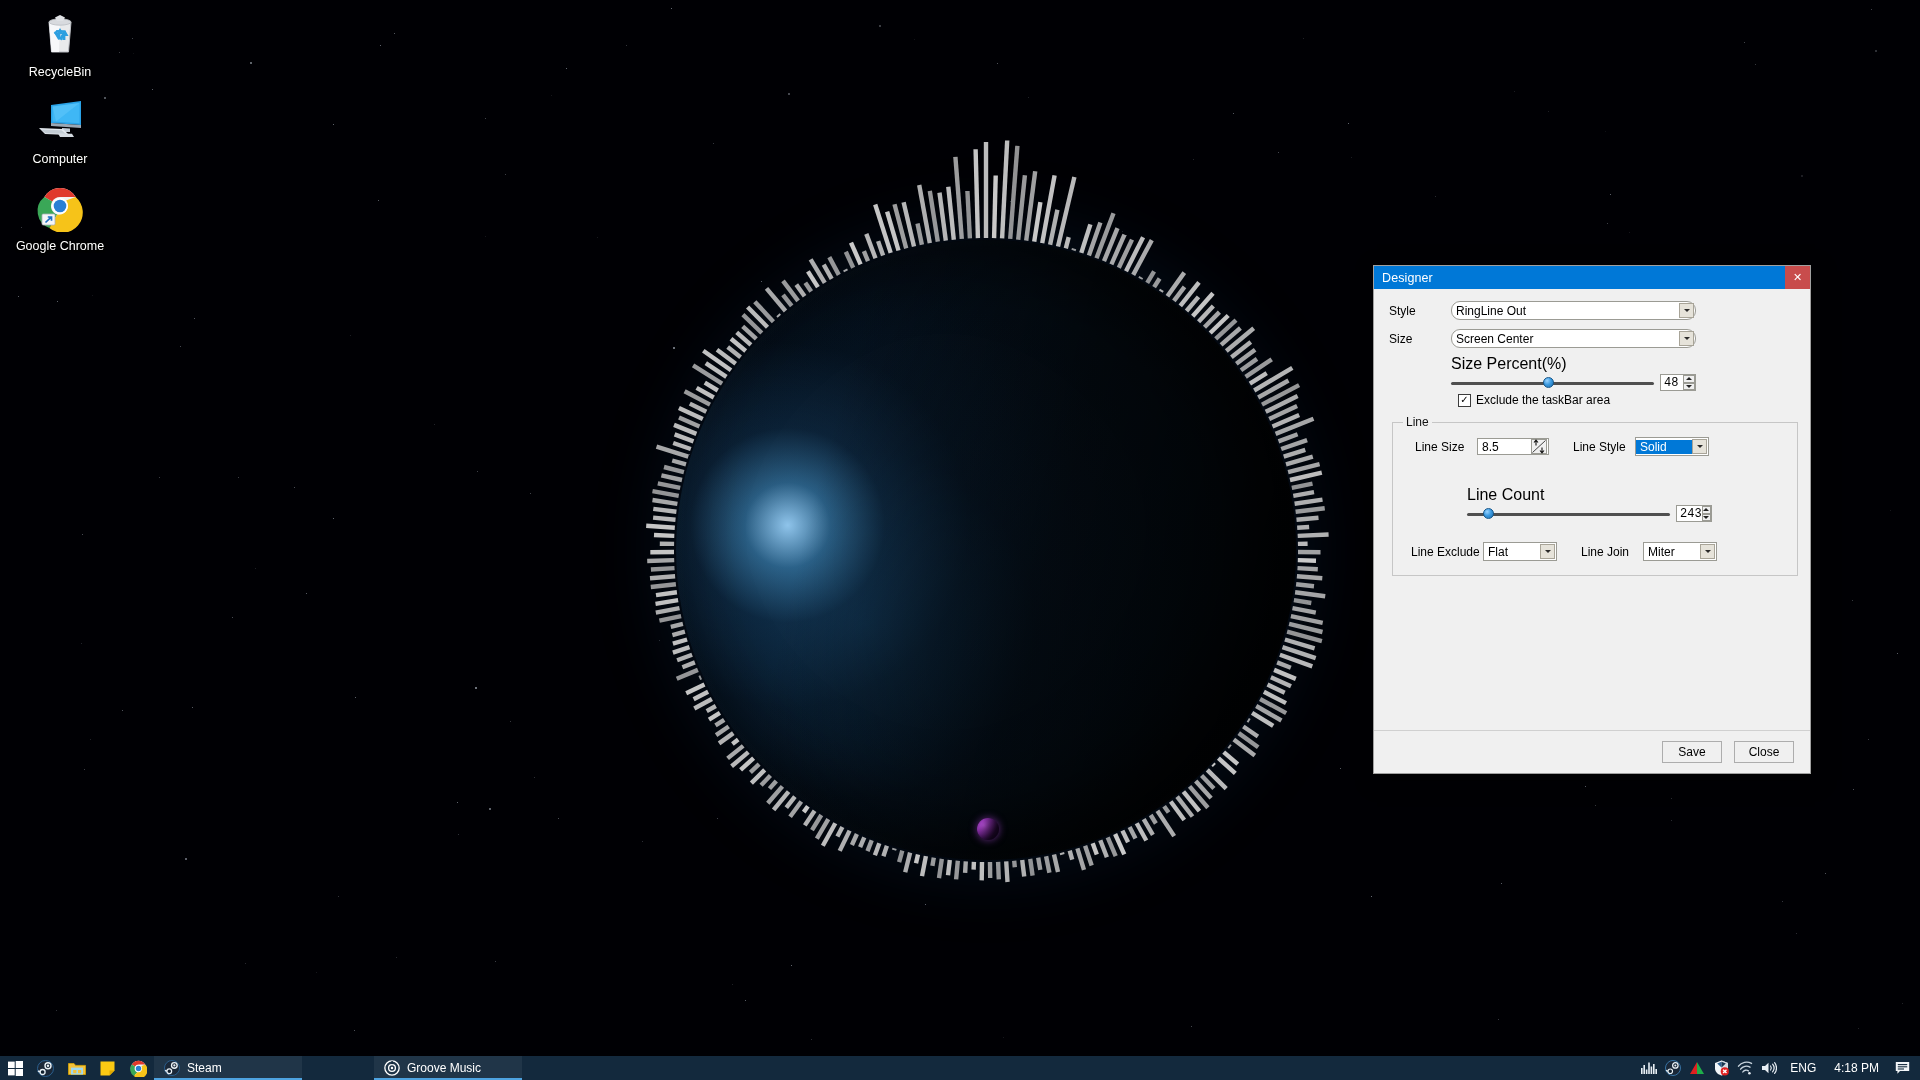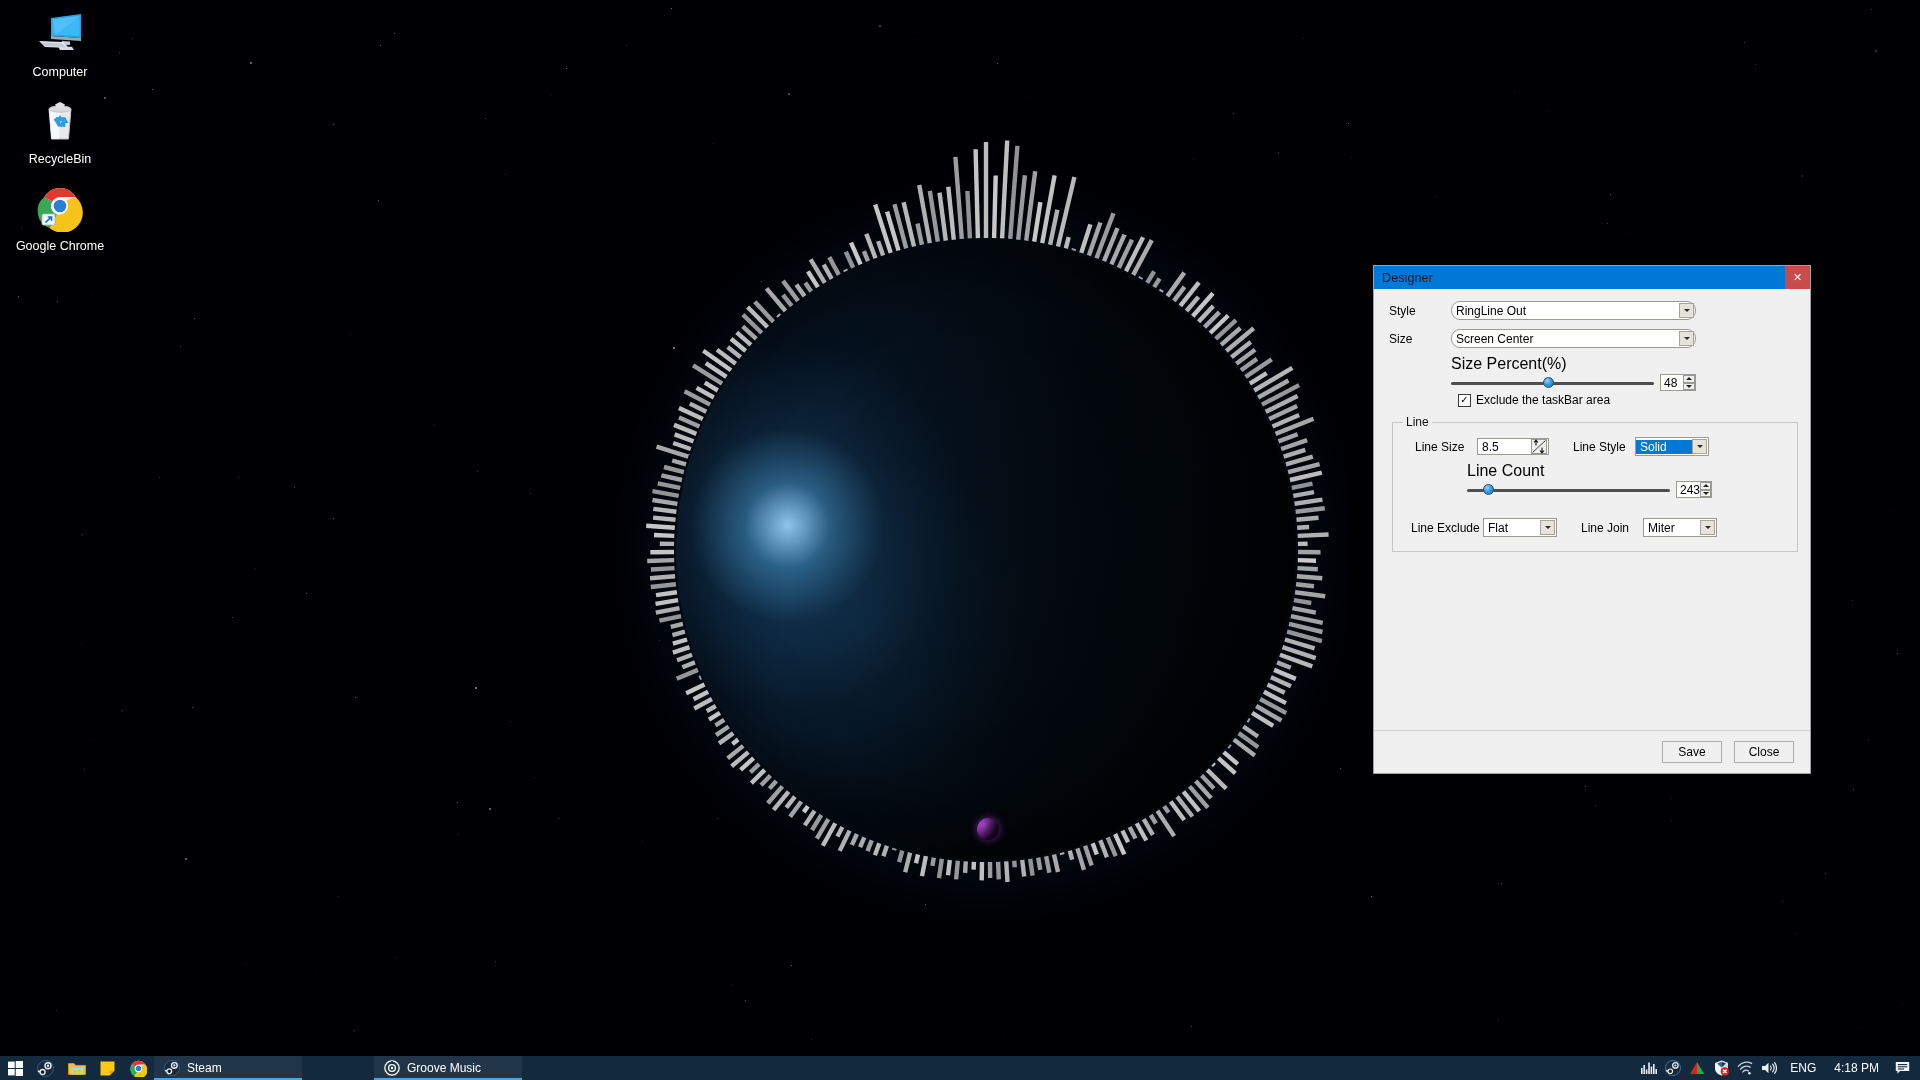--- a/index.html
+++ b/index.html
@@ -58,21 +58,21 @@
   #designer{
     position:absolute;left:1373px;top:265px;width:436px;height:507px;
     background:#f0f0f0;
     border:1px solid #a0a0a0;
     box-shadow:0 0 0 1px rgba(0,0,0,0.18), 4px 6px 18px rgba(0,0,0,0.55);
     font-size:12px;color:#000;
   }
   #title-bar{
     height:23px;background:#0078d7;display:flex;align-items:center;justify-content:space-between;
   }
-  #title-bar .t{color:#0f172a;font-size:12.5px;padding-left:8px;letter-spacing:.1px;}
+  #title-bar .t{color:#ffffff;font-size:12.5px;padding-left:8px;letter-spacing:.1px;}
   #close-btn{
     width:25px;height:23px;background:#c84c4c;color:#fff;font-size:11px;
     display:flex;align-items:center;justify-content:center;cursor:pointer;
   }
 
   .tabstrip{height:20px;margin:4px 0 0 2px;display:flex;align-items:flex-end;position:relative;}
   .tabstrip:after{content:"";position:absolute;left:0;right:2px;bottom:0;height:1px;background:#d7d7d7;}
   .tab{
     height:18px;line-height:18px;padding:0 10px;min-width:78px;text-align:center;
     background:#f7f7f7;border:1px solid #d9d9d9;border-bottom:none;margin-right:1px;
@@ -109,21 +109,21 @@
   .slider .trk{position:absolute;left:0;right:0;top:6px;height:3px;background:#4f4f4f;border-radius:2px;}
   .slider .knob{
     position:absolute;top:1px;width:11px;height:11px;border-radius:50%;
     background:radial-gradient(circle at 35% 30%,#9ad4ff 0%,#3c9ae0 46%,#1b6fae 100%);
     border:1px solid #15568a;box-sizing:border-box;
   }
   .spin{
     width:36px;height:17px;background:#fff;border:1px solid #9b9b94;margin-left:6px;
     display:flex;align-items:center;position:relative;font-size:12px;box-sizing:border-box;
   }
-  .spin .v{padding-left:3px;flex:1;}
+  .spin .v{padding-left:3px;flex:1;font-family:Liberation Mono, monospace;}
   .spin .btns{width:12px;height:15px;display:flex;flex-direction:column;margin-right:0px;}
   .spin .btns span{
     flex:1;background:#f0f0f0;border:1px solid #9b9b94;display:flex;align-items:center;justify-content:center;
     box-sizing:border-box;
   }
   .spin .btns span i{display:block;width:0;height:0;border-left:3px solid transparent;border-right:3px solid transparent;}
   .spin .btns .up i{border-bottom:3px solid #222;}
   .spin .btns .dn i{border-top:3px solid #222;}
 
   .chk-row{display:flex;align-items:center;padding-left:74px;margin-top:2px;margin-bottom:6px;}
@@ -603,36 +603,20 @@
       <line x1="969.9" y1="238.4" x2="967.4" y2="191.0" stroke="#c9c9c9" stroke-width="4.4" stroke-linecap="butt" opacity="0.72"></line>
       <line x1="977.9" y1="238.1" x2="975.6" y2="149.2" stroke="#c9c9c9" stroke-width="4.4" stroke-linecap="butt" opacity="0.98"></line>
     </svg>
 </div>
 
 <div class="desk-icons">
 
   <div class="desk-icon">
     <span class="glyph">
       <svg width="48" height="48" viewBox="0 0 48 48">
-        <path d="M15 8 L45 4 L45 28 L15 26 Z" fill="#2aa3e8"></path>
-        <path d="M16.5 9.5 L43.5 6 L43.5 26.2 L16.5 24.6 Z" fill="#3fb7f5"></path>
-        <path d="M16.5 9.5 L43.5 6 L20 24.6 Z" fill="#63c8fa" opacity=".55"></path>
-        <path d="M15 26 L45 28 L45 31 L15 29 Z" fill="#9aa7b4"></path>
-        <path d="M26 31 L34 31.4 L34 35 L26 35 Z" fill="#c3ccd6"></path>
-        <path d="M3 31 L27 32 L33 38 L9 37 Z" fill="#e3e8ee"></path>
-        <path d="M5 32.4 L25.5 33.2 L30 37 L9.5 36.2 Z" fill="#aab4c0" opacity=".55"></path>
-        <path d="M22 36.5 L36 36.8 L38 40 L24 40 Z" fill="#d5dbe2"></path>
-      </svg>
-    </span>
-    <span class="lbl">Computer</span>
-  </div>
-
-  <div class="desk-icon">
-    <span class="glyph">
-      <svg width="48" height="48" viewBox="0 0 48 48">
         <path d="M13 12 L35 12 L32.5 42 L15.5 42 Z" fill="#e9eaec" stroke="#b9bcc2" stroke-width="1"></path>
         <path d="M13 12 L24 12 L23 42 L15.5 42 Z" fill="#f7f8fa"></path>
         <ellipse cx="24" cy="12" rx="11" ry="3.2" fill="#d8dade" stroke="#b9bcc2" stroke-width=".8"></ellipse>
         <path d="M19 7.5 L24 5 L29 7.5 L27 11 L21 11 Z" fill="#dfe1e5"></path>
         <g fill="#2d9fe0">
           <path d="M24 18 L27.6 24 L24.4 24 L24.4 28 L21.4 28 L21.4 24 L20.4 24 Z" transform="rotate(0 24 23)"></path>
           <path d="M30 30 L26.4 24 L29.6 24 L29.6 20 L32.6 20 L32.6 24 L33.6 24 Z" transform="rotate(180 29.5 25)"></path>
         </g>
         <g fill="none" stroke="#2d9fe0" stroke-width="2.6" stroke-linecap="round">
           <path d="M19.5 22.5 L23 28.5"></path>
@@ -645,20 +629,36 @@
           <path d="M29.6 20.4 L30.6 24.2 L26.6 23.4 Z"></path>
         </g>
       </svg>
     </span>
     <span class="lbl">RecycleBin</span>
   </div>
 
   <div class="desk-icon">
     <span class="glyph">
       <svg width="48" height="48" viewBox="0 0 48 48">
+        <path d="M15 8 L45 4 L45 28 L15 26 Z" fill="#2aa3e8"></path>
+        <path d="M16.5 9.5 L43.5 6 L43.5 26.2 L16.5 24.6 Z" fill="#3fb7f5"></path>
+        <path d="M16.5 9.5 L43.5 6 L20 24.6 Z" fill="#63c8fa" opacity=".55"></path>
+        <path d="M15 26 L45 28 L45 31 L15 29 Z" fill="#9aa7b4"></path>
+        <path d="M26 31 L34 31.4 L34 35 L26 35 Z" fill="#c3ccd6"></path>
+        <path d="M3 31 L27 32 L33 38 L9 37 Z" fill="#e3e8ee"></path>
+        <path d="M5 32.4 L25.5 33.2 L30 37 L9.5 36.2 Z" fill="#aab4c0" opacity=".55"></path>
+        <path d="M22 36.5 L36 36.8 L38 40 L24 40 Z" fill="#d5dbe2"></path>
+      </svg>
+    </span>
+    <span class="lbl">Computer</span>
+  </div>
+
+  <div class="desk-icon">
+    <span class="glyph">
+      <svg width="48" height="48" viewBox="0 0 48 48">
         <circle cx="24" cy="22" r="18" fill="#f2f2f2"></circle>
         <path d="M24 4 A18 18 0 0 1 39.6 13 L24 13 A9 9 0 0 0 16.2 17.5 L8.4 13 A18 18 0 0 1 24 4 Z" fill="#e0392c"></path>
         <path d="M8.4 13 L16.2 17.5 A9 9 0 0 0 21.2 30.6 L13.4 44 A18 18 0 0 1 8.4 13 Z" fill="#3aa757"></path>
         <path d="M39.6 13 A18 18 0 0 1 13.4 44 L21.2 30.6 A9 9 0 0 0 31.8 22 A9 9 0 0 0 30 16.6 Z" fill="#f6c319"></path>
         <circle cx="24" cy="22" r="8" fill="#fff"></circle>
         <circle cx="24" cy="22" r="6.3" fill="#2a7fd4"></circle>
         <rect x="6" y="30" width="13" height="11" rx="1.2" fill="#f5f6f8" stroke="#a9b0b8" stroke-width=".8"></rect>
         <path d="M9.5 38.5 L15.2 33.2 M11.8 33 L15.5 33 L15.5 36.7" stroke="#1d6fc2" stroke-width="1.7" fill="none"></path>
       </svg>
     </span>
@@ -718,21 +718,21 @@
     </div>
 
     <div class="chk-row">
       <span class="chk">✓</span>
       <span>Exclude the taskBar area</span>
     </div>
 
     <fieldset class="group">
       <legend>Line</legend>
 
-      <div class="row" style="margin-bottom:6px;">
+      <div class="row" style="margin-bottom:30px;">
         <span style="width:62px;padding-left:12px;">Line Size</span>
         <div class="linesize-box">
           <span class="v">8.5</span>
           <span class="ud">
             <svg width="16" height="15" viewBox="0 0 16 15">
               <rect x="0.5" y="0.5" width="15" height="14" fill="#f0f0f0" stroke="#9b9b94"></rect>
               <line x1="1.5" y1="13.5" x2="14.5" y2="1.5" stroke="#444" stroke-width="1"></line>
               <path d="M5 6.5 L5 1.5 M3 3.5 L5 1.2 L7 3.5" stroke="#111" stroke-width="1.1" fill="none"></path>
               <path d="M11 8.5 L11 13.5 M9 11.5 L11 13.8 L13 11.5" stroke="#111" stroke-width="1.1" fill="none"></path>
             </svg>

